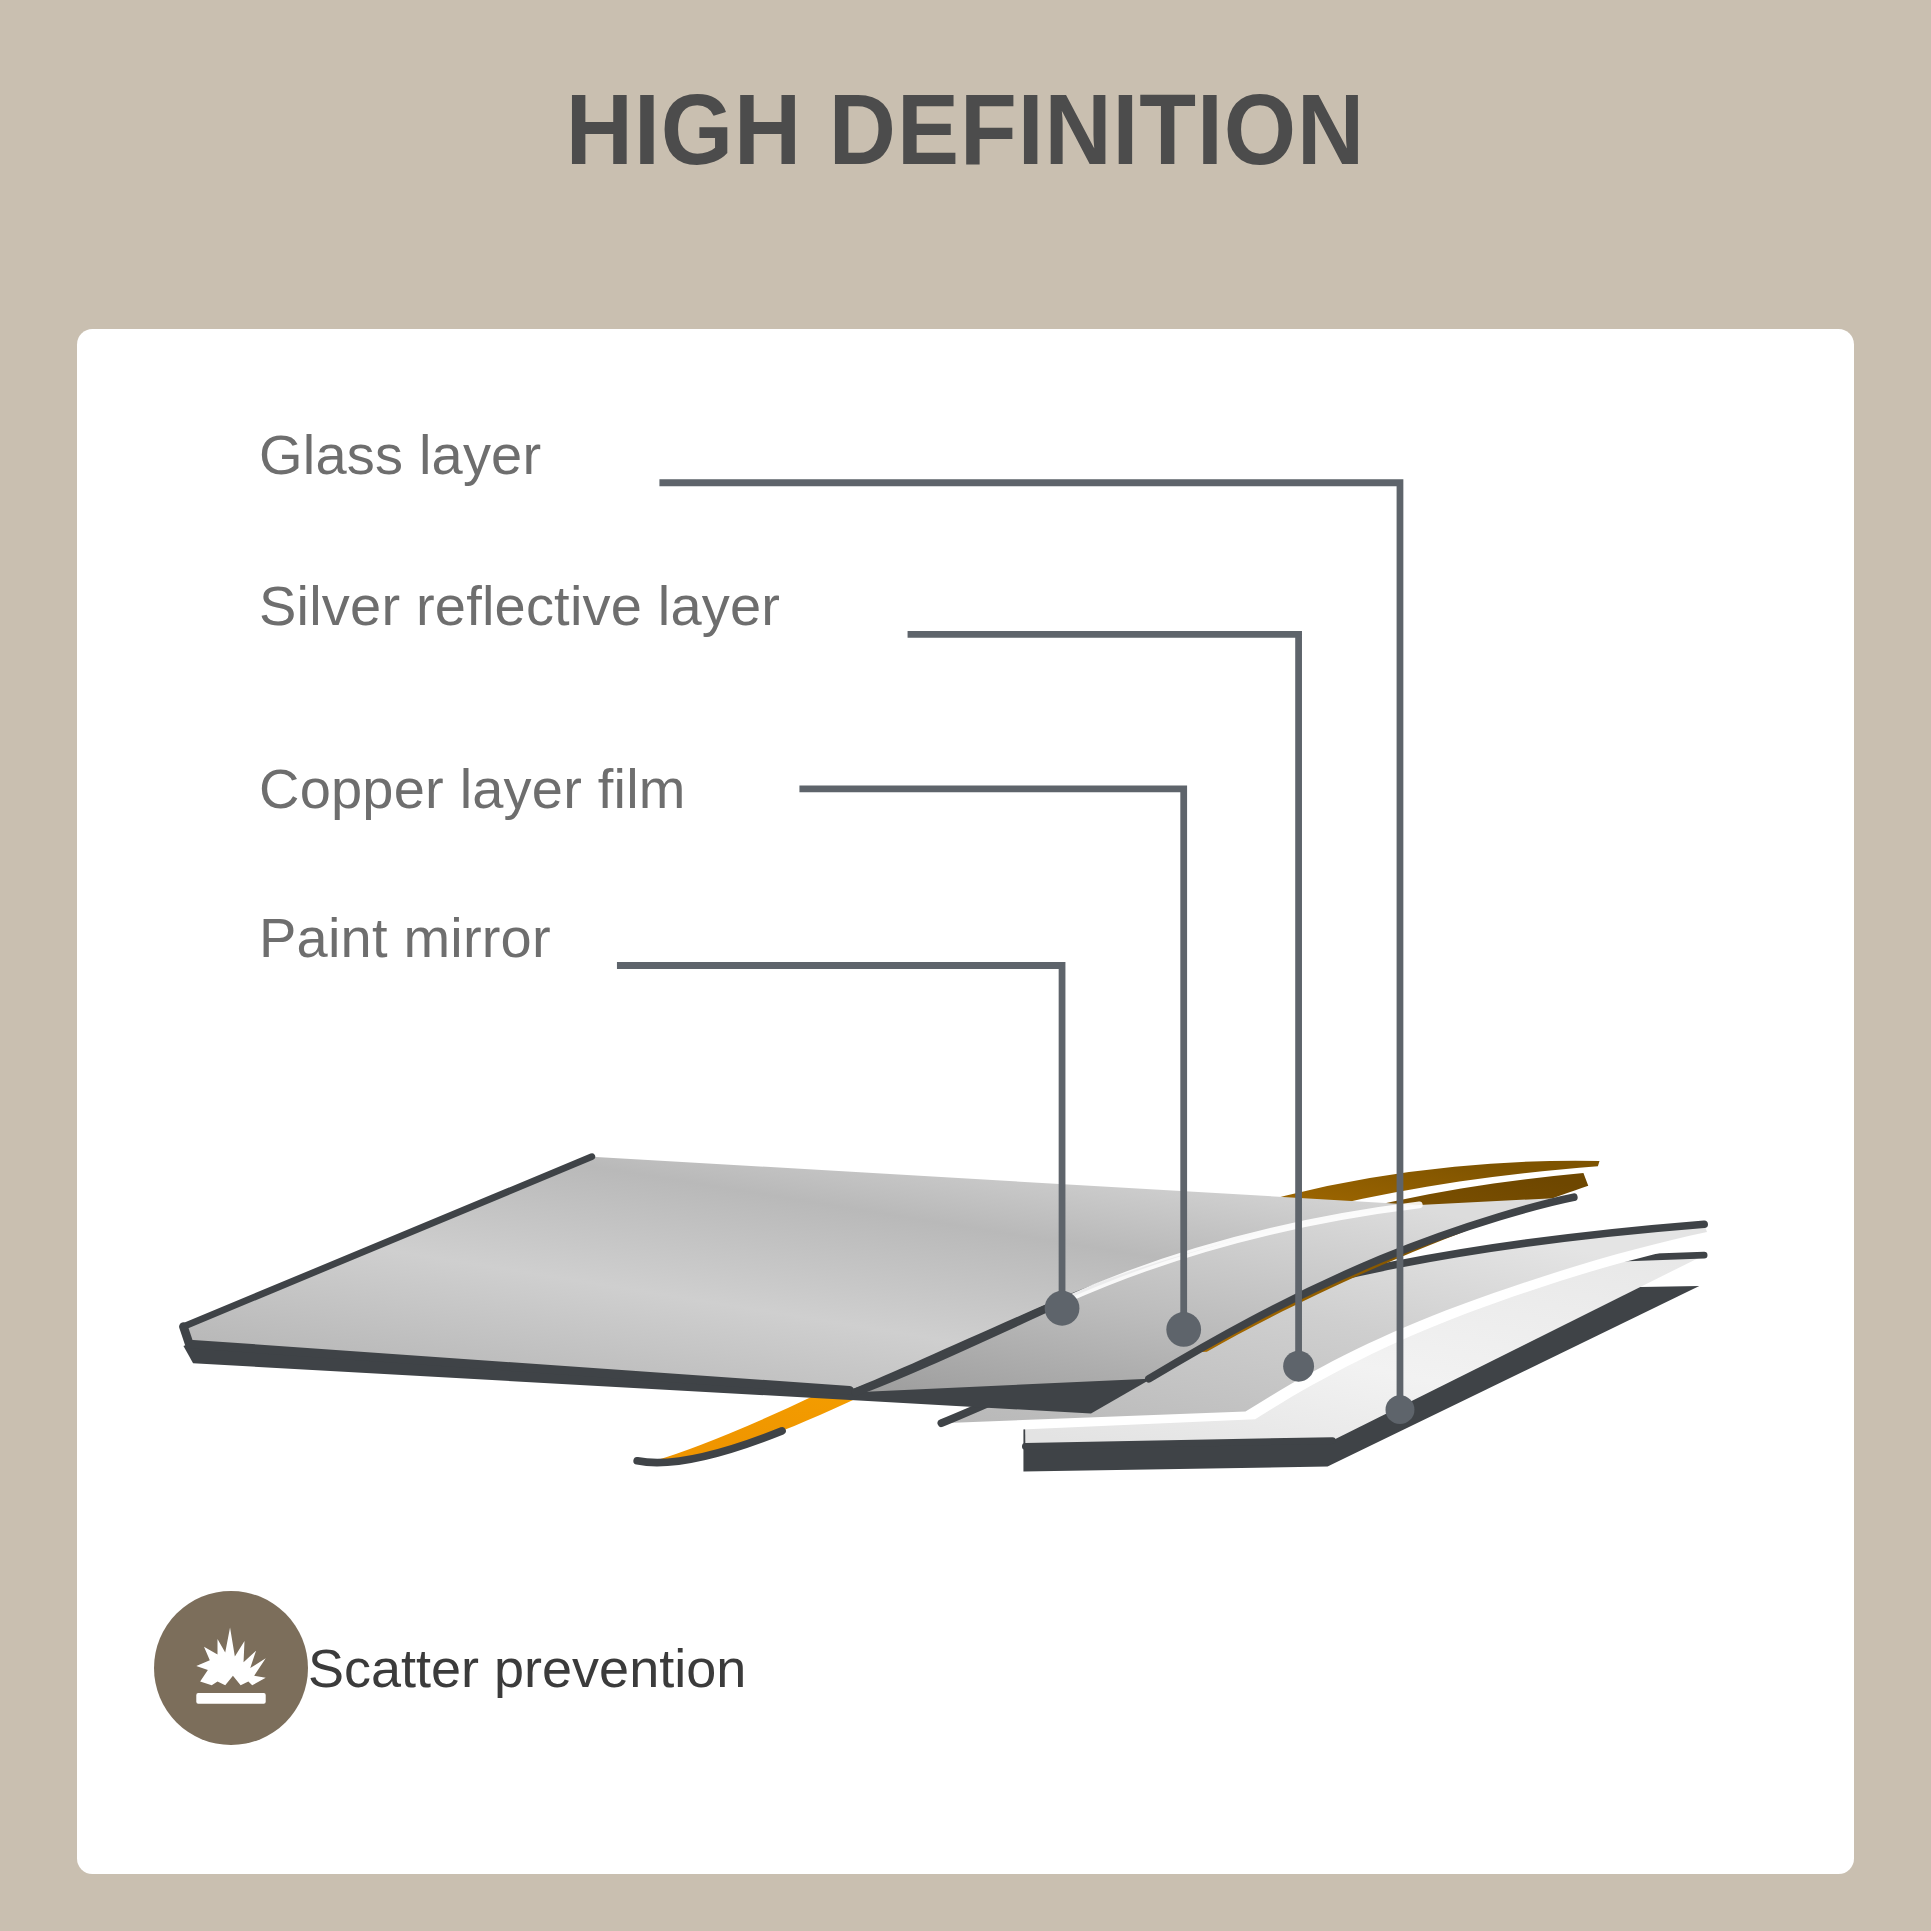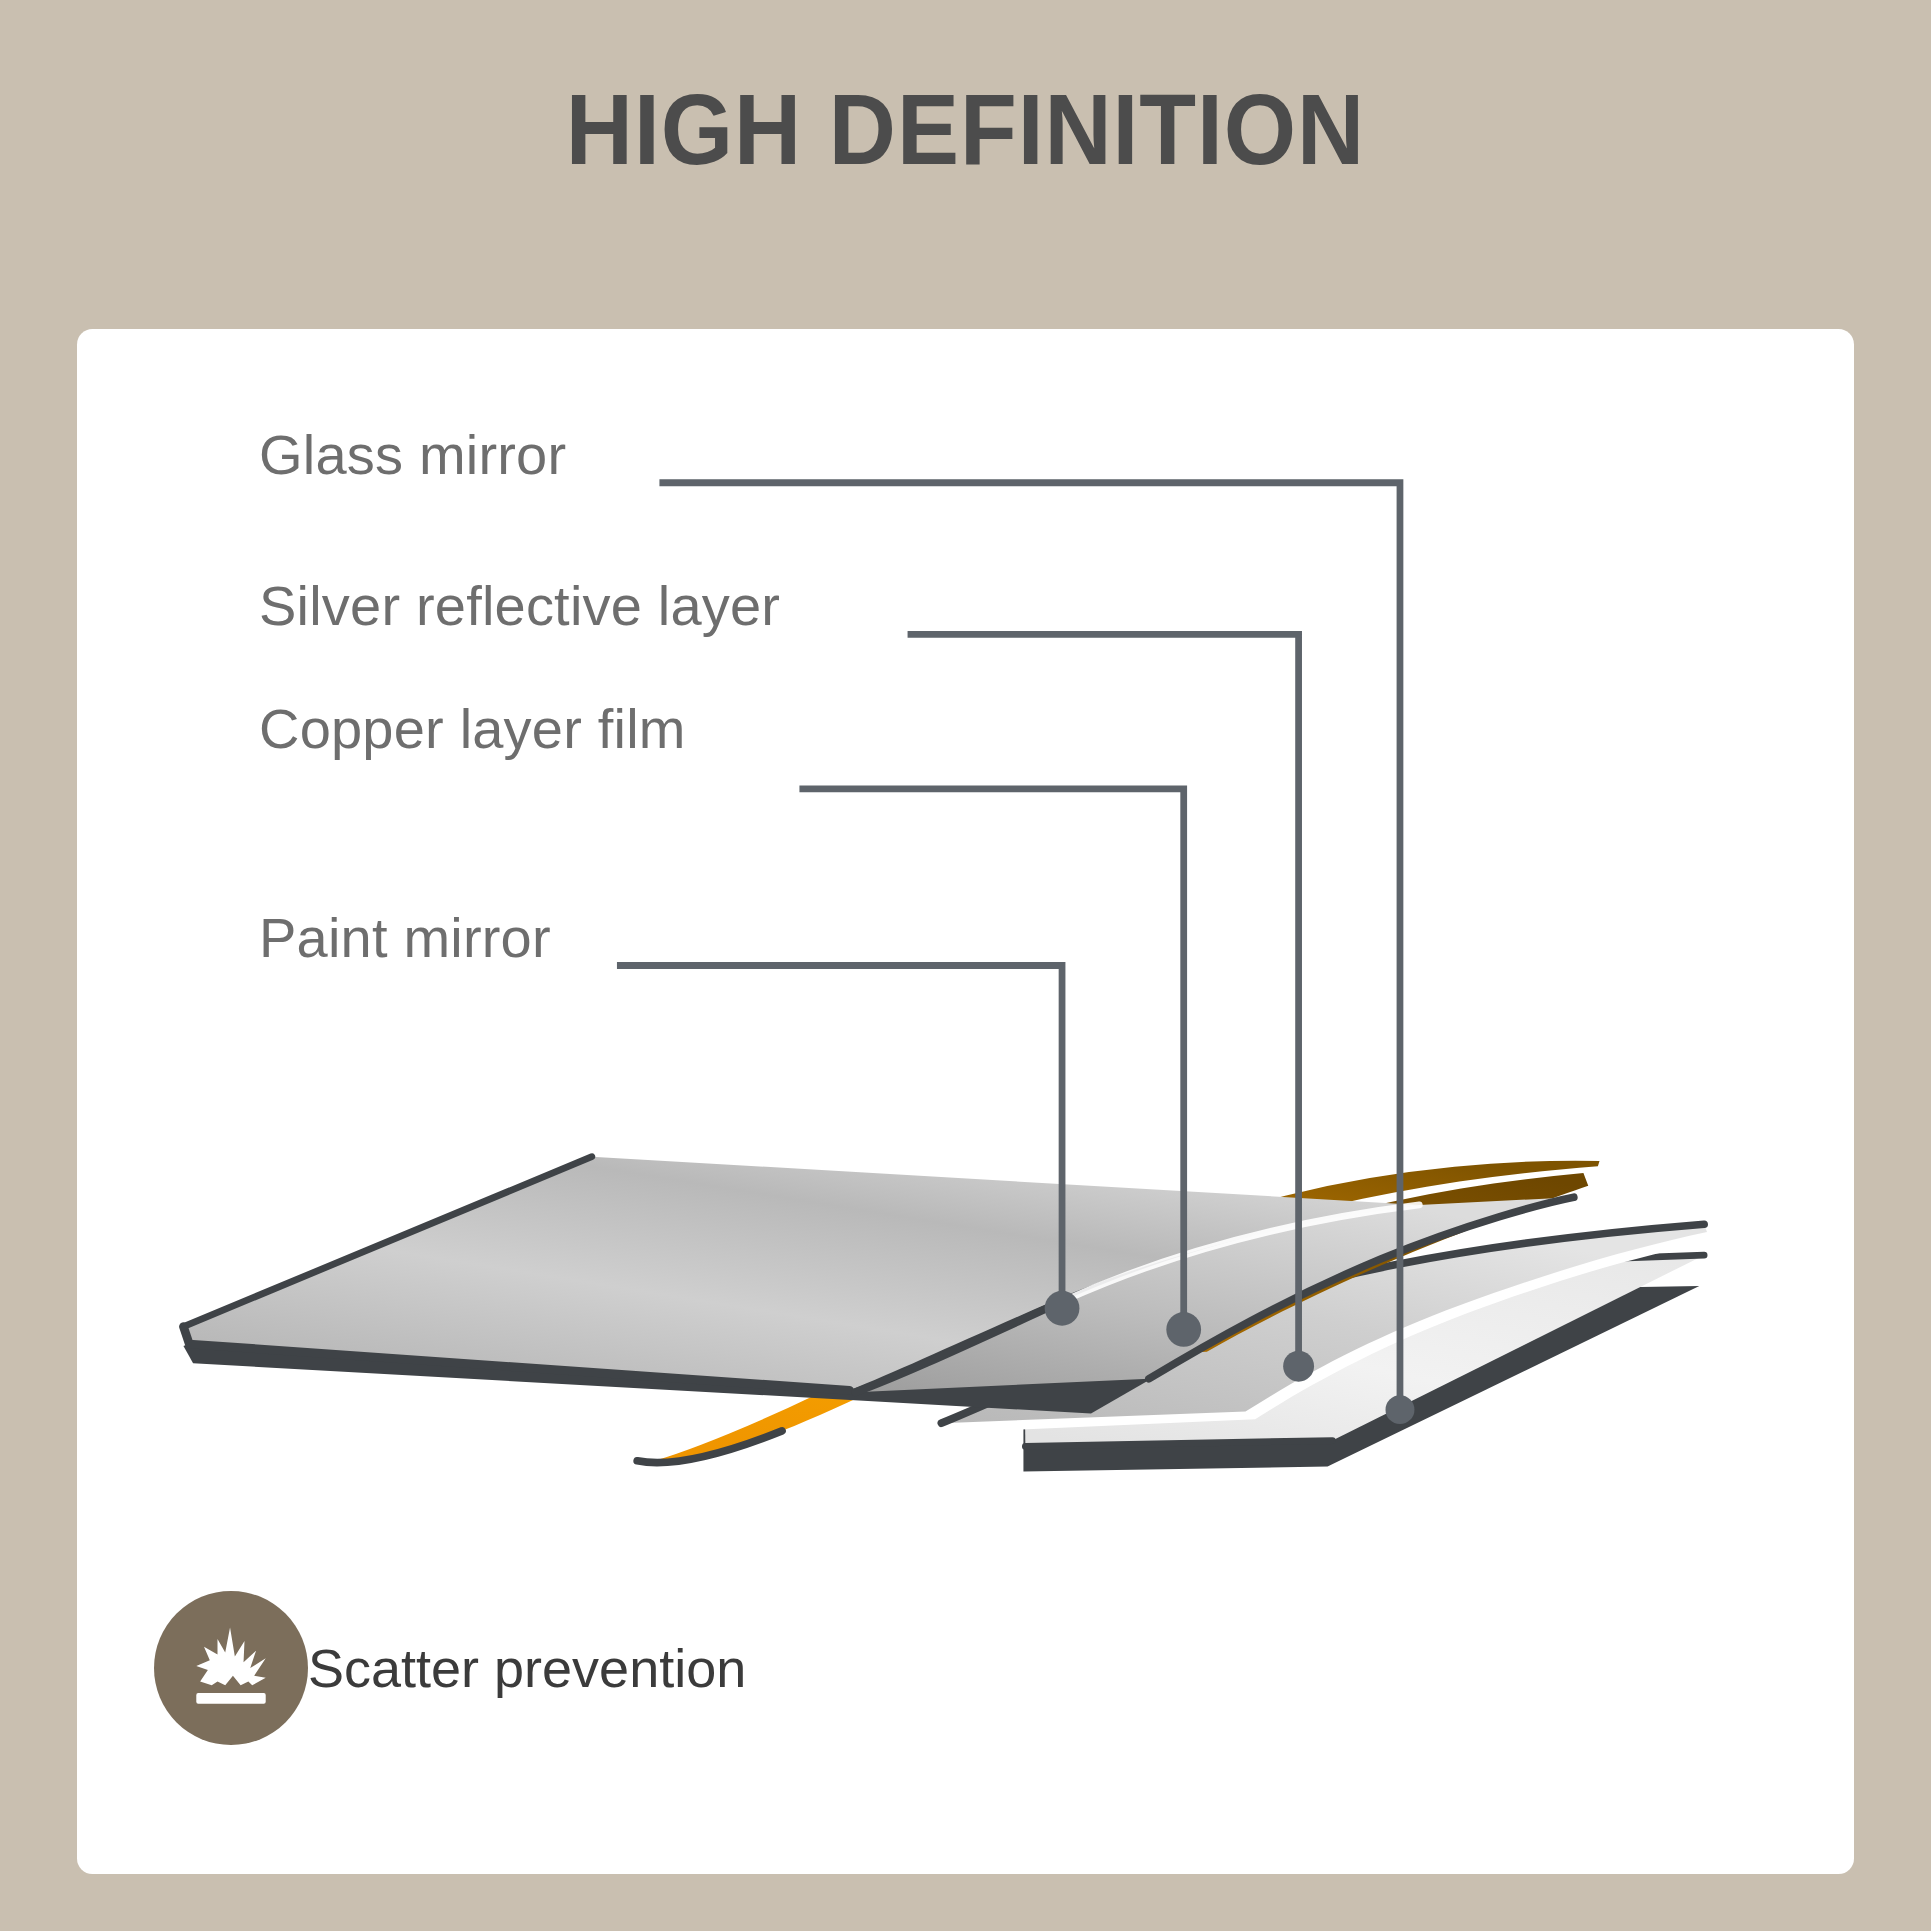--- a/index.html
+++ b/index.html
@@ -97,23 +97,23 @@
 </style>
 </head>
 <body>
 
 <div id="root">
 
   <div class="title">HIGH DEFINITION</div>
 
   <div class="card"></div>
 
-  <div class="layer-label" style="left:259px; top:425px;">Glass mirror</div>
+  <div class="layer-label" style="left:259px; top:425px;">Glass layer</div>
   <div class="layer-label" style="left:259px; top:576px;">Silver reflective layer</div>
-  <div class="layer-label" style="left:259px; top:699px;text-align:right;">Copper layer film</div>
+  <div class="layer-label" style="left:259px; top:759px;text-align:right;">Copper layer film</div>
   <div class="layer-label" style="left:259px; top:908px;">Paint mirror</div>
 
   <svg class="illus" viewBox="0 0 2000 2000">
     <defs>
 
       <linearGradient id="gGlass" x1="0.08" y1="0.95" x2="0.85" y2="0.05">
         <stop offset="0" stop-color="#b4b4b4"></stop>
         <stop offset="0.40" stop-color="#cfcfcf"></stop>
         <stop offset="0.72" stop-color="#b9b9b9"></stop>
         <stop offset="1" stop-color="#d6d6d6"></stop>

